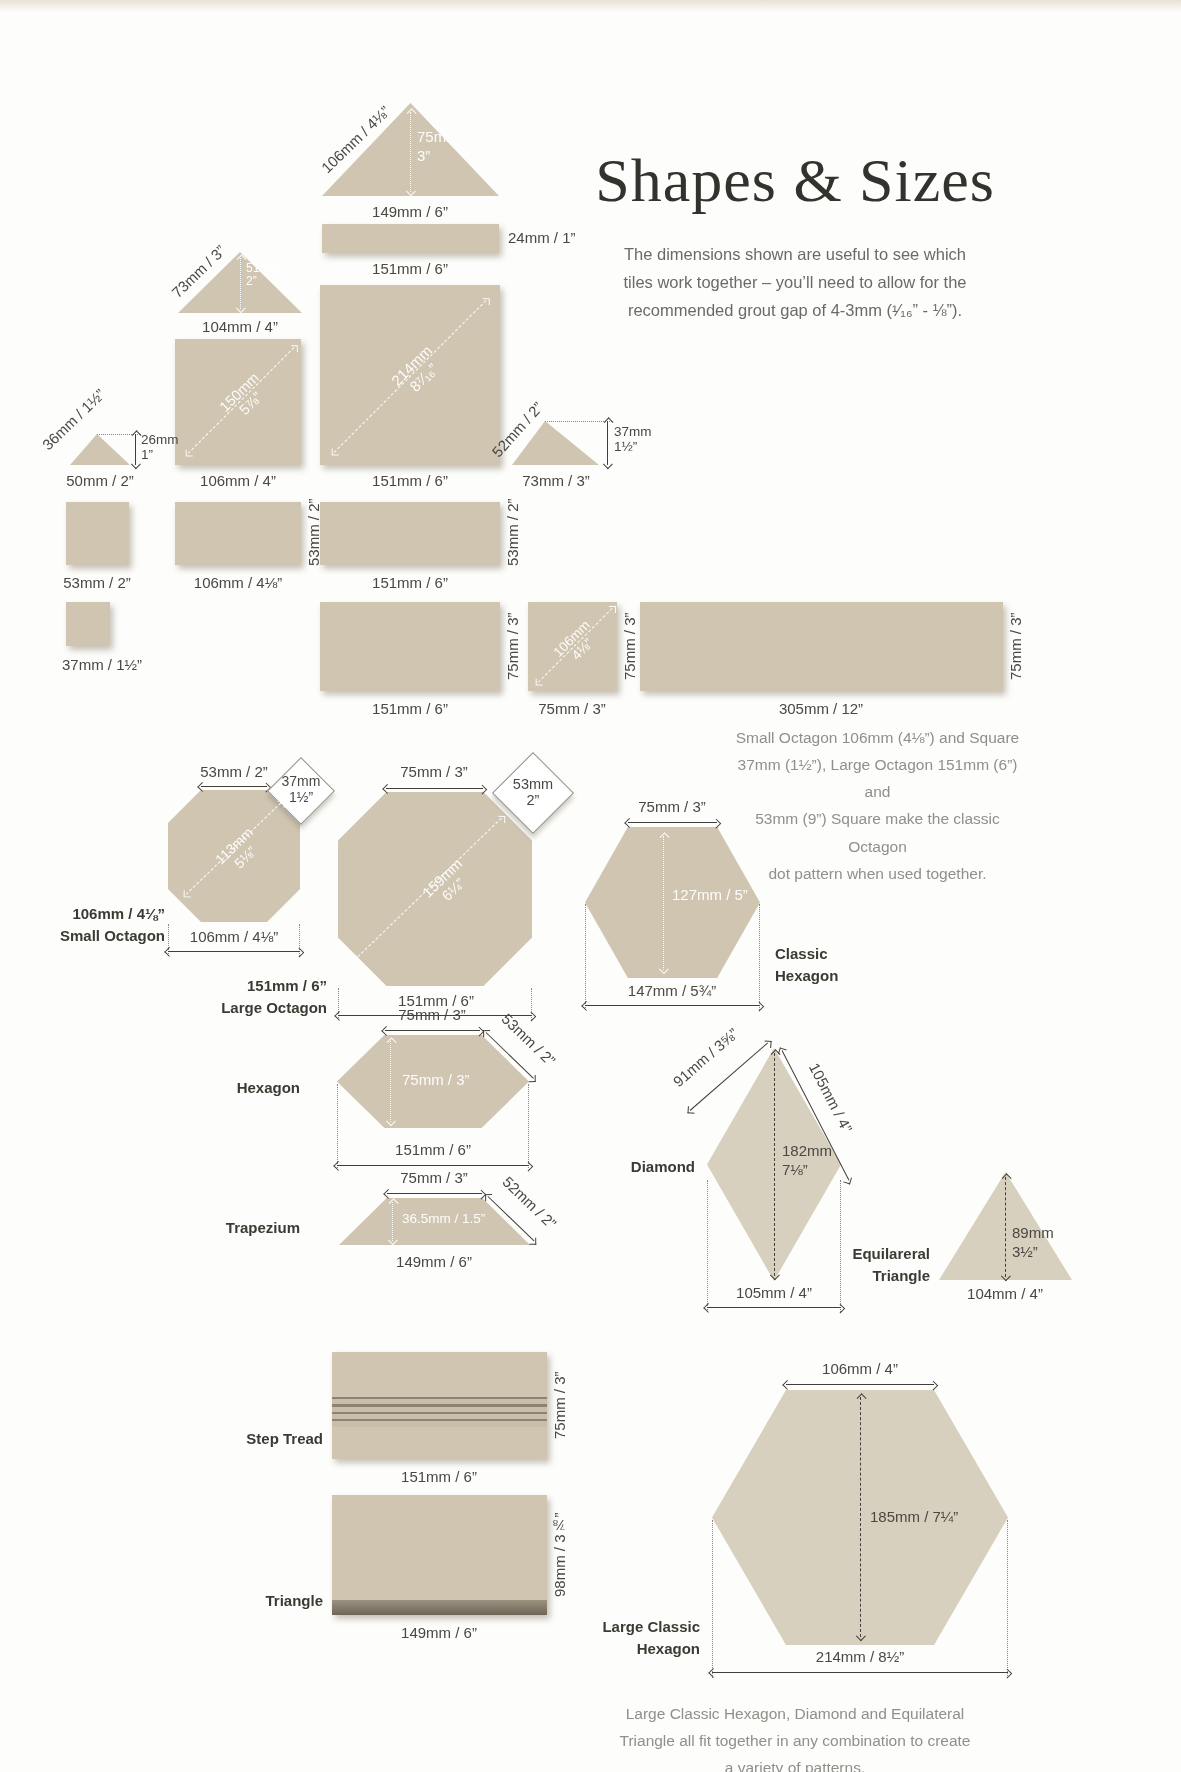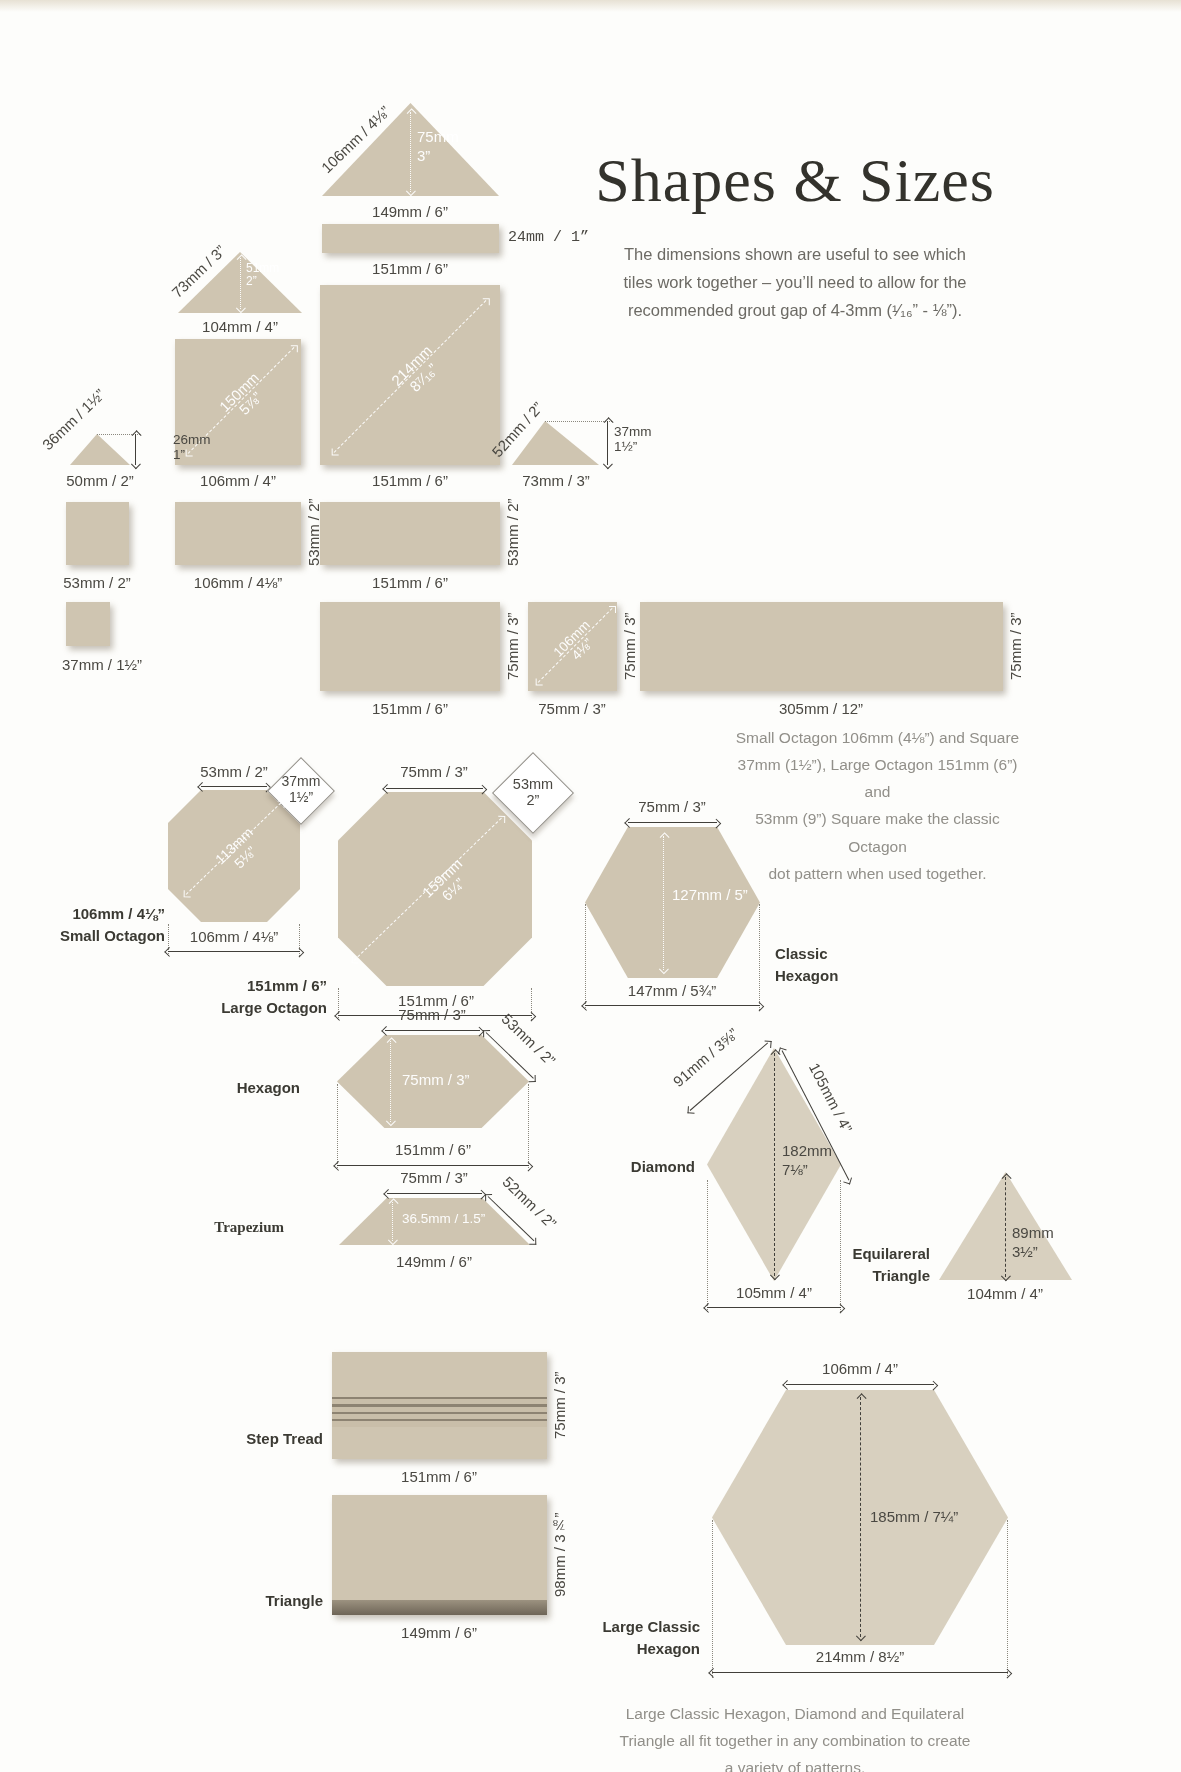--- a/index.html
+++ b/index.html
@@ -68,21 +68,21 @@
 recommended grout gap of 4-3mm (¹⁄₁₆” - ⅛”).</div>
 
   <div class="tile" style="left:322px;top:103px;width:177px;height:93px;clip-path:polygon(50% 0,100% 100%,0 100%);"></div>
   <div class="ln v dot white arr" style="left:410px;top:112px;height:80px;"></div>
   <div class="lbl" style="left:356px;top:140px;transform:translate(-50%,-50%) rotate(-44deg);">106mm / 4⅛”</div>
   <div class="lbl wh" style="left:417px;top:128px;">75mm
 3”</div>
   <div class="lbl ctr" style="left:410px;top:203px;">149mm / 6”</div>
 
   <div class="tile" style="left:322px;top:224px;width:177px;height:29px;"></div>
-  <div class="lbl" style="left:508px;top:229px;font-family:Liberation Mono, monospace;">24mm / 1”</div>
+  <div class="lbl" style="left:508px;top:229px;">24mm / 1”</div>
   <div class="lbl ctr" style="left:410px;top:260px;">151mm / 6”</div>
 
   <div class="tile" style="left:320px;top:285px;width:180px;height:180px;"></div>
   <div class="ln h dash white arr" style="left:334px;top:452px;width:215px;transform:rotate(-45deg);transform-origin:0 50%;"></div>
   <div class="lbl st wh" style="left:418px;top:372px;transform:translate(-50%,-50%) rotate(-45deg);text-align:center;font-size:15px;">214mm
 8⁷⁄₁₆”</div>
   <div class="lbl ctr" style="left:410px;top:472px;">151mm / 6”</div>
 
   <div class="tile" style="left:178px;top:252px;width:124px;height:61px;clip-path:polygon(50% 0,100% 100%,0 100%);"></div>
   <div class="ln v dot white arr" style="left:240px;top:258px;height:51px;"></div>
@@ -94,21 +94,21 @@
   <div class="tile" style="left:175px;top:339px;width:126px;height:126px;"></div>
   <div class="ln h dash white arr" style="left:188px;top:453px;width:150px;transform:rotate(-45deg);transform-origin:0 50%;"></div>
   <div class="lbl st wh" style="left:245px;top:398px;transform:translate(-50%,-50%) rotate(-45deg);text-align:center;font-size:14.5px;">150mm
 5⅞”</div>
   <div class="lbl ctr" style="left:238px;top:472px;">106mm / 4”</div>
 
   <div class="tile" style="left:70px;top:434px;width:60px;height:31px;clip-path:polygon(45% 0,100% 100%,0 100%);"></div>
   <div class="ln h dot guide" style="left:97px;top:434px;width:43px;"></div>
   <div class="ln v arr" style="left:135px;top:434px;height:31px;"></div>
   <div class="lbl" style="left:74px;top:420px;transform:translate(-50%,-50%) rotate(-44deg);">36mm / 1½”</div>
-  <div class="lbl st" style="left:141px;top:432px;margin-left:32px;">26mm
+  <div class="lbl st" style="left:141px;top:432px;">26mm
 1”</div>
   <div class="lbl ctr" style="left:100px;top:472px;">50mm / 2”</div>
 
   <div class="tile" style="left:512px;top:421px;width:87px;height:44px;clip-path:polygon(38% 0,100% 100%,0 100%);"></div>
   <div class="ln h dot guide" style="left:545px;top:421px;width:67px;"></div>
   <div class="ln v arr" style="left:607px;top:421px;height:44px;"></div>
   <div class="lbl" style="left:518px;top:430px;transform:translate(-50%,-50%) rotate(-48deg);">52mm / 2”</div>
   <div class="lbl st" style="left:614px;top:424px;">37mm
 1½”</div>
   <div class="lbl ctr" style="left:556px;top:472px;">73mm / 3”</div>
@@ -205,21 +205,21 @@
   <div class="nm" style="left:190px;top:1077px;width:110px;">Hexagon</div>
 
   <div class="tile" style="left:339px;top:1198px;width:191px;height:47px;clip-path:polygon(25% 0,75% 0,100% 100%,0 100%);"></div>
   <div class="lbl ctr" style="left:434px;top:1169px;">75mm / 3”</div>
   <div class="ln h arr" style="left:387px;top:1193px;width:95px;"></div>
   <div class="ln h arr" style="left:488px;top:1196px;width:64px;transform:rotate(44deg);transform-origin:0 50%;"></div>
   <div class="lbl" style="left:529px;top:1203px;transform:translate(-50%,-50%) rotate(44deg);">52mm / 2”</div>
   <div class="ln v dot white arr" style="left:392px;top:1202px;height:39px;"></div>
   <div class="lbl wh" style="left:402px;top:1211px;font-size:13.5px;">36.5mm / 1.5”</div>
   <div class="lbl ctr" style="left:434px;top:1253px;">149mm / 6”</div>
-  <div class="nm" style="left:164px;top:1217px;width:120px;font-family:Liberation Serif, serif;">Trapezium</div>
+  <div class="nm" style="left:180px;top:1217px;width:120px;">Trapezium</div>
 
   <div class="tile lt" style="left:707px;top:1048px;width:134px;height:233px;clip-path:polygon(50% 0,100% 50%,50% 100%,0 50%);"></div>
   <div class="ln h arr" style="left:690px;top:1110px;width:103px;transform:rotate(-41deg);transform-origin:0 50%;"></div>
   <div class="lbl" style="left:706px;top:1058px;transform:translate(-50%,-50%) rotate(-41deg);">91mm / 3⅝”</div>
   <div class="ln h arr" style="left:782px;top:1050px;width:146px;transform:rotate(62.7deg);transform-origin:0 50%;"></div>
   <div class="lbl" style="left:830px;top:1098px;transform:translate(-50%,-50%) rotate(62.7deg);">105mm / 4”</div>
   <div class="ln v dash arr" style="left:774px;top:1053px;height:223px;"></div>
   <div class="lbl" style="left:782px;top:1142px;">182mm
 7⅛”</div>
   <div class="ln v dot guide" style="left:707px;top:1180px;height:132px;"></div>

